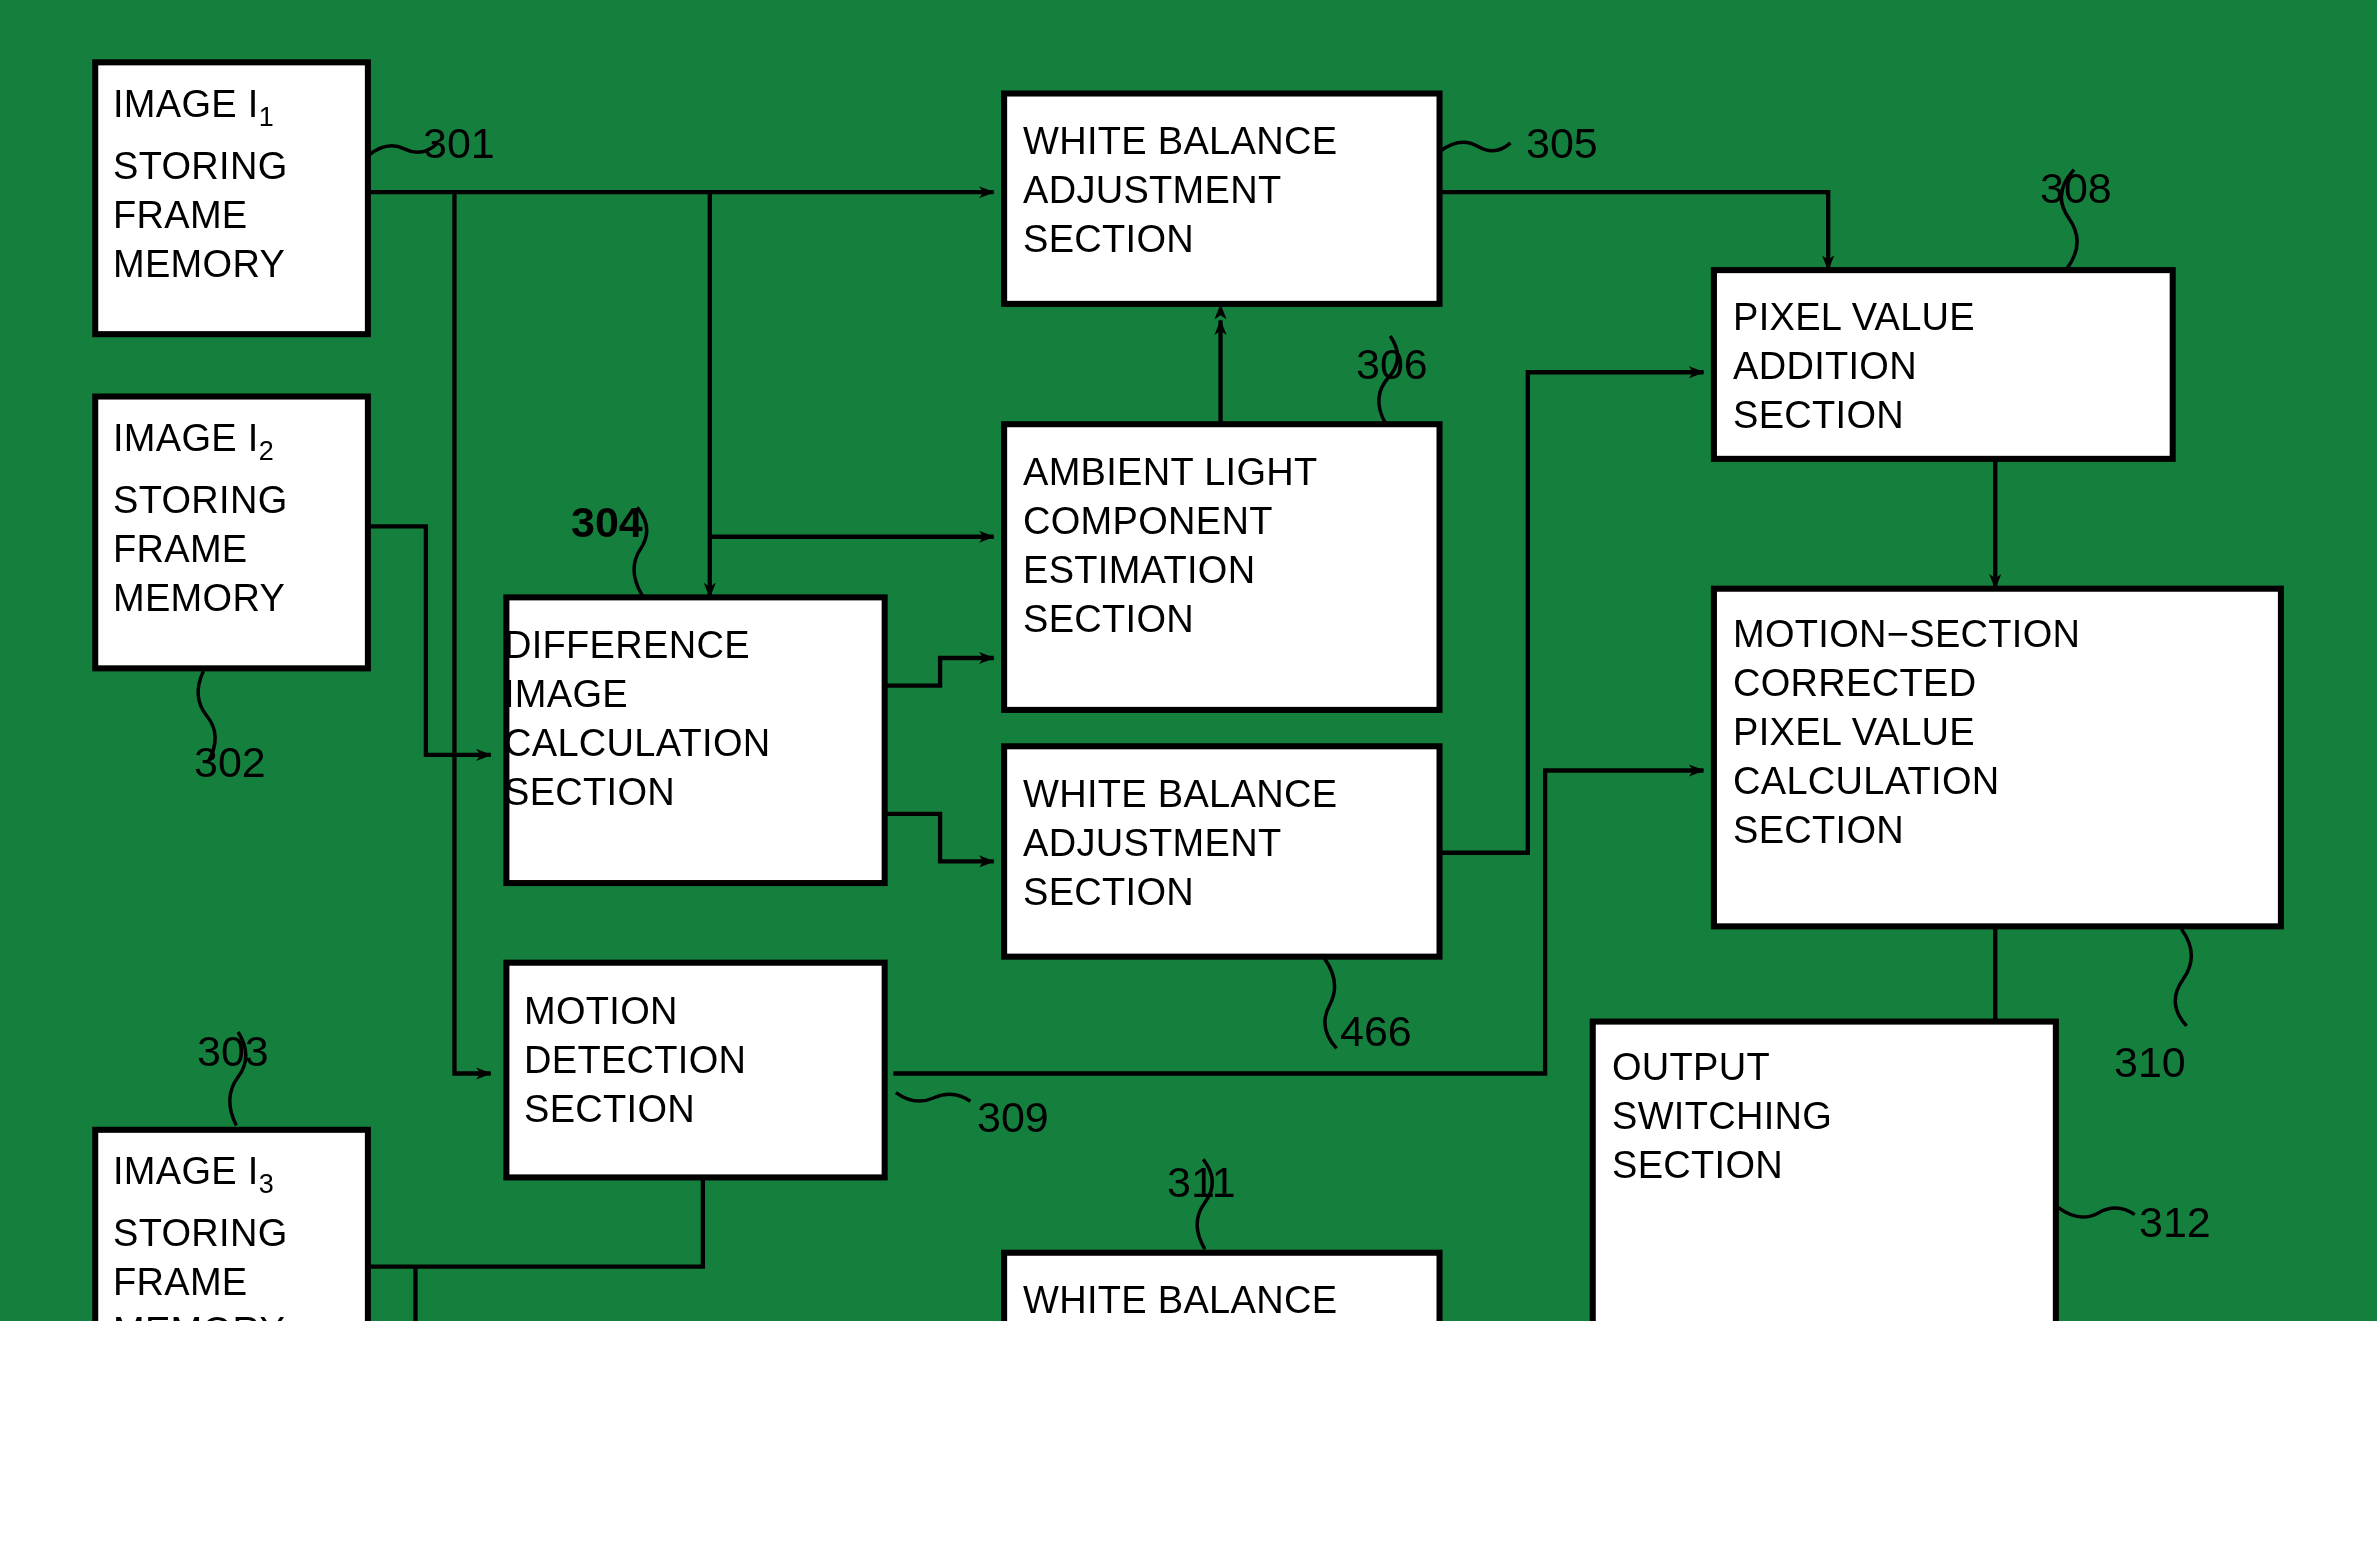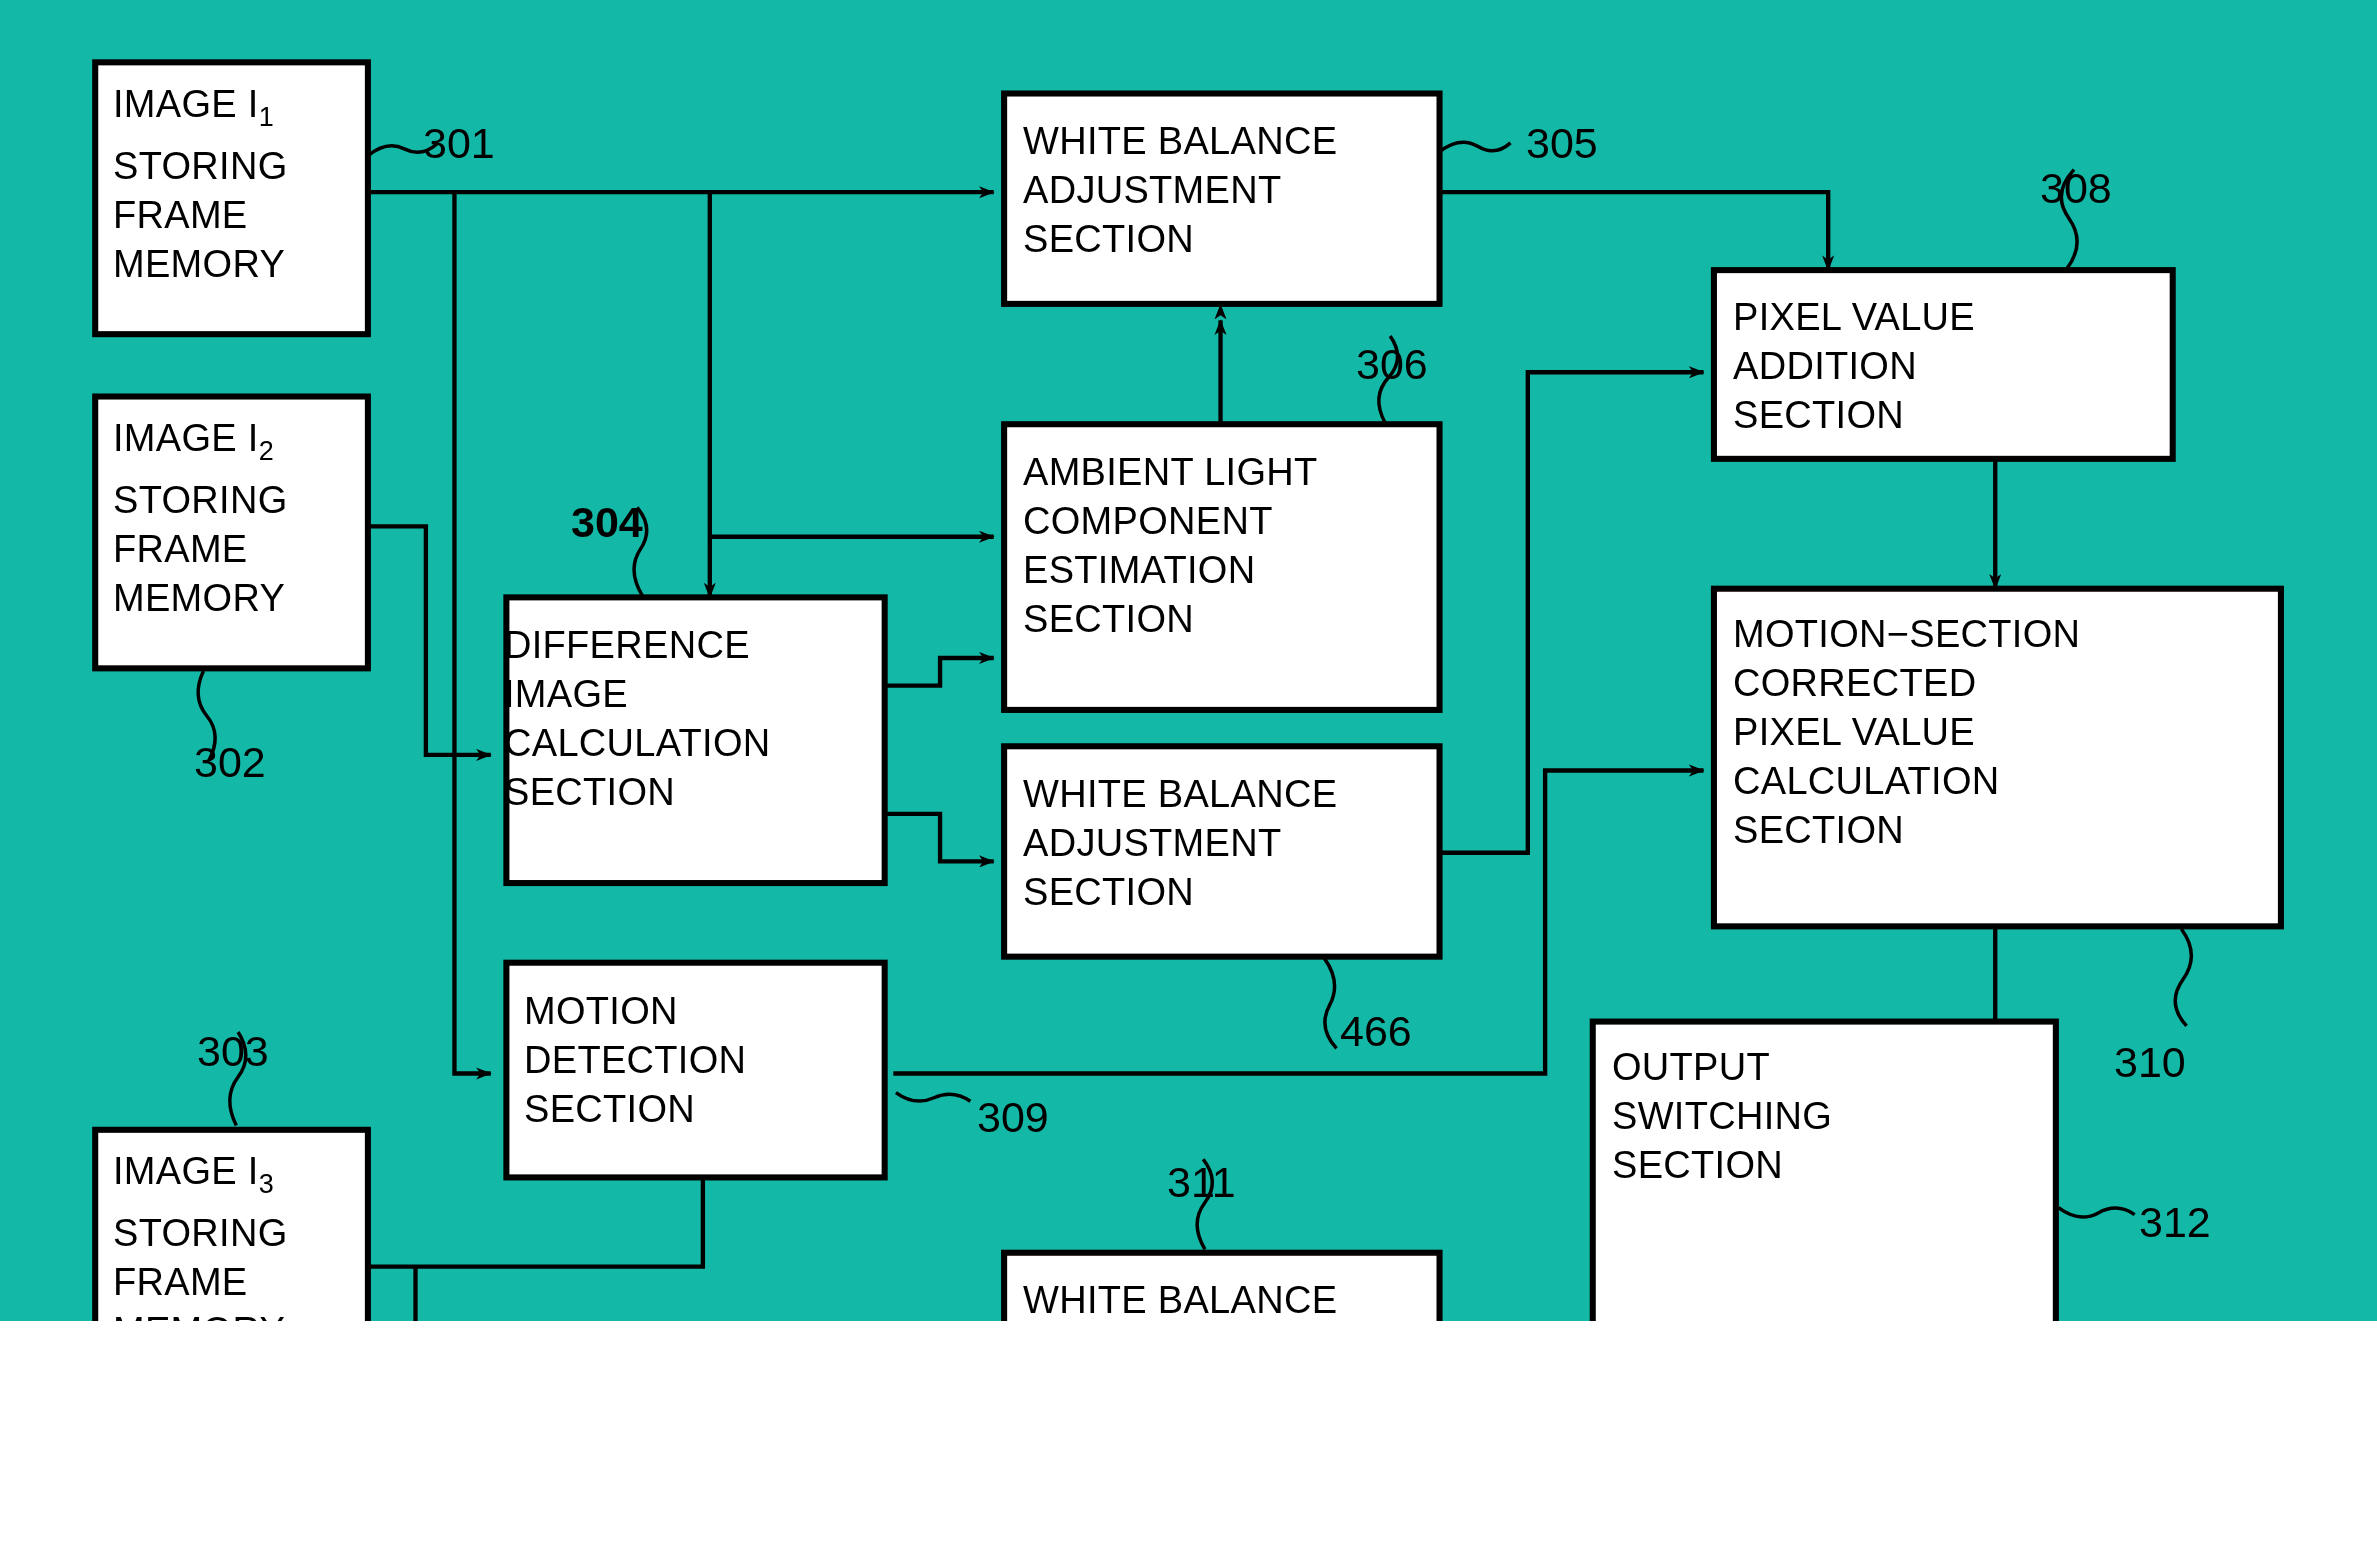--- a/index.html
+++ b/index.html
@@ -5,21 +5,21 @@
 <style>
   html,body{margin:0;padding:0;background:#ffffff;}
   body{
     font-family:"Liberation Sans", sans-serif;
     color:#000;
   }
   #stage{
     position:relative;
     width:2377px;
     height:1321px;
-    background:#14b8a6;
+    background:#15803d;
     overflow:hidden;
   }
   svg.layer{
     position:absolute;
     top:0; left:0;
     width:2377px;
     height:1567px;
   }
   .blk-text{
     position:absolute;

